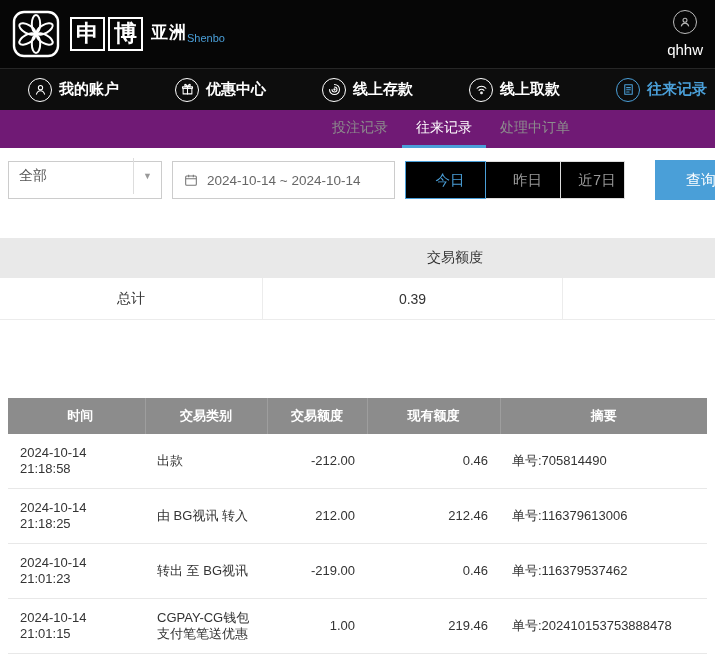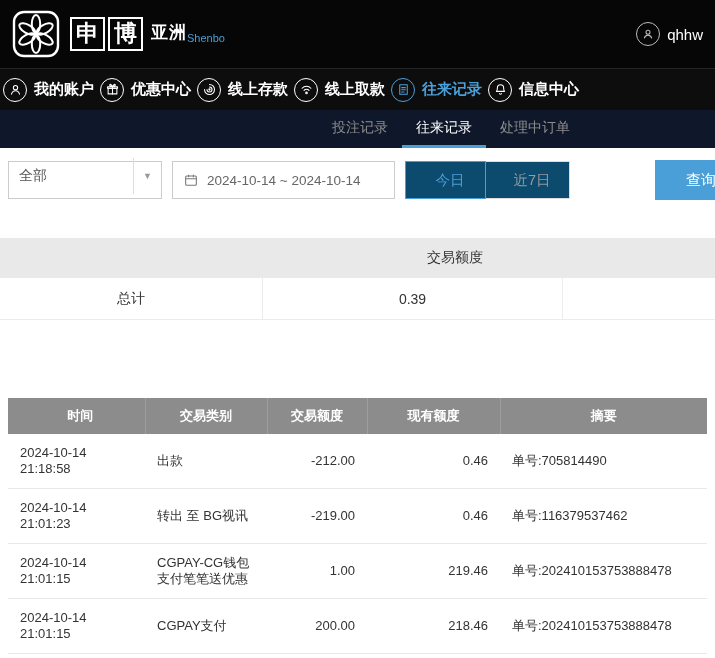--- a/index.html
+++ b/index.html
@@ -8,56 +8,56 @@
 
   
   .topbar { height:68px; background:#060606; display:flex; align-items:center; padding:0 12px; }
   .logo-flower { width:48px; height:48px; flex:none; }
   .logo-cn { display:flex; gap:3px; margin-left:10px; }
   .logo-cn .box { border:2px solid #fff; color:#fff; font-size:23px; font-weight:bold;
     padding:2px 4px; line-height:1.1; }
   .logo-side { margin-left:8px; display:flex; flex-direction:row; line-height:1.1; }
   .logo-region { color:#fff; font-size:17px; font-weight:bold; letter-spacing:1px; }
   .logo-en { color:var(--accent,#4a9fd8); font-size:11px;margin-top:8px; }
-  .userbox { margin-left:auto; display:flex; align-items:center; gap:7px; color:#fff; font-size:15px; }
+  .userbox { margin-left:auto; display:flex; align-items:center; gap:7px; color:#fff; font-size:15px;flex-direction:column; }
   .user-circle { width:24px; height:24px; border:1.5px solid #bbb; border-radius:50%;
     display:flex; align-items:center; justify-content:center; color:#bbb; }
 
   
   .mainnav { height:42px; background:#0d0d0d; border-top:1px solid #262626;
     display:flex; align-items:center; }
   .nav-item { display:flex; align-items:center; gap:7px; color:#fff; font-size:15px;
-    font-weight:bold; padding:0 3px; white-space:nowrap; cursor:pointer; }
+    font-weight:bold; padding:0 28px; white-space:nowrap; cursor:pointer; }
   .nav-item.active { color:var(--accent,#4a9fd8); }
   .icon-circle { width:24px; height:24px; border:1.6px solid currentColor; border-radius:50%;
     display:flex; align-items:center; justify-content:center; flex:none; }
   .icon-circle svg { width:15px; height:15px; stroke:currentColor; fill:none;
     stroke-width:1.7; stroke-linecap:round; stroke-linejoin:round; }
 
   
-  .subnav { height:38px; background:#0f172a; display:flex; align-items:stretch; padding-left:318px; }
+  .subnav { height:38px; background:#701a75; display:flex; align-items:stretch; padding-left:318px; }
   .tab { color:#8d8d8d; font-size:14px; display:flex; align-items:center; padding:0 14px;
     cursor:pointer; border-bottom:3px solid transparent; }
   .tab.active { color:#fff; border-bottom-color:var(--accent,#4a9fd8); }
 
   
   .filters { position:relative; display:flex; align-items:center; padding:13px 8px 13px 8px; }
   .select { width:154px; height:38px; border:1px solid #ccc; display:flex; align-items:center;
     justify-content:space-between; padding:0 0 8px 10px; color:#555; font-size:14px; cursor:pointer; }
   .select .caret { border-left:1px solid #ddd; height:36px; width:28px; display:flex;
     align-items:center; justify-content:center; color:#999; font-size:9px; }
   .dateinput { width:223px; height:38px; border:1px solid #ccc; margin-left:10px;
     display:flex; align-items:center; gap:8px; padding:0 10px; color:#666; font-size:13.5px; cursor:text; }
   .dateinput svg { width:16px; height:16px; stroke:#777; fill:none; stroke-width:1.6; flex:none; }
-  .btn { height:38px; background:#0c4a6e; border:1px solid #ddd; color:#999; font-size:14.5px;
-    cursor:pointer; font-family:Liberation Sans, sans-serif;padding-left:9px; }
+  .btn { height:38px; background:#000000; border:1px solid #ddd; color:#999; font-size:14.5px;
+    cursor:pointer; font-family:Liberation Mono, monospace;padding-left:9px; }
   .btn.today { border:1px solid var(--accent,#4a9fd8); color:var(--accent,#4a9fd8); position:relative; z-index:1; }
   .btn-today { width:81px; margin-left:10px; }
   .btn-yest { width:76px; margin-left:-1px; }
-  .btn-7d { width:85px; margin-left:-1px; }
+  .btn-7d { width:65px; margin-left:-1px; }
   .btn-search { position:absolute; left:655px; top:12px; width:92px; height:40px;
     background:var(--accent,#4a9fd8); border:none; color:#fff; font-size:15px;
     cursor:pointer; font-family:inherit; }
 
   
   .summary { margin-top:26px; }
   .summary-header { height:40px; background:#e9e9e9; display:flex; align-items:center; }
   .summary-header .c1 { width:305px; }
   .summary-header .c2 { width:300px; text-align:center; color:#333; font-size:14px; }
   .summary-row { height:42px; display:flex; border-bottom:1px solid #ececec; }
@@ -184,20 +184,21 @@
     <span class="caret">▼</span>
   </div>
   <div class="dateinput">
     <svg viewBox="0 0 24 24">
       <rect x="4" y="6" width="16" height="14" rx="1.5"></rect>
         <path d="M4 10h16M8.5 4v4M15.5 4v4"></path>
     </svg>
     <span>2024-10-14 ~ 2024-10-14</span>
   </div>
   <button class="btn today btn-today">今日</button>
+  <button class="btn btn-yest">昨日</button>
   <button class="btn btn-7d">近7日</button>
   <button class="btn-search">查询</button>
 </div>
 
 <div class="summary">
   <div class="summary-header">
     <div class="c1"></div>
     <div class="c2">交易额度</div>
   </div>
   <div class="summary-row">
@@ -218,20 +219,27 @@
         <th class="w-memo">摘要</th>
       </tr>
     </thead>
     <tbody>
       <tr>
         <td>2024-10-14 21:18:58</td>
         <td>出款</td>
         <td class="num">-212.00</td>
         <td class="num">0.46</td>
         <td>单号:705814490</td>
+      </tr>
+      <tr>
+        <td>2024-10-14 21:18:25</td>
+        <td>由 BG视讯 转入</td>
+        <td class="num">212.00</td>
+        <td class="num">212.46</td>
+        <td>单号:116379613006</td>
       </tr>
       <tr>
         <td>2024-10-14 21:01:23</td>
         <td>转出 至 BG视讯</td>
         <td class="num">-219.00</td>
         <td class="num">0.46</td>
         <td>单号:116379537462</td>
       </tr>
       <tr>
         <td>2024-10-14 21:01:15</td>

